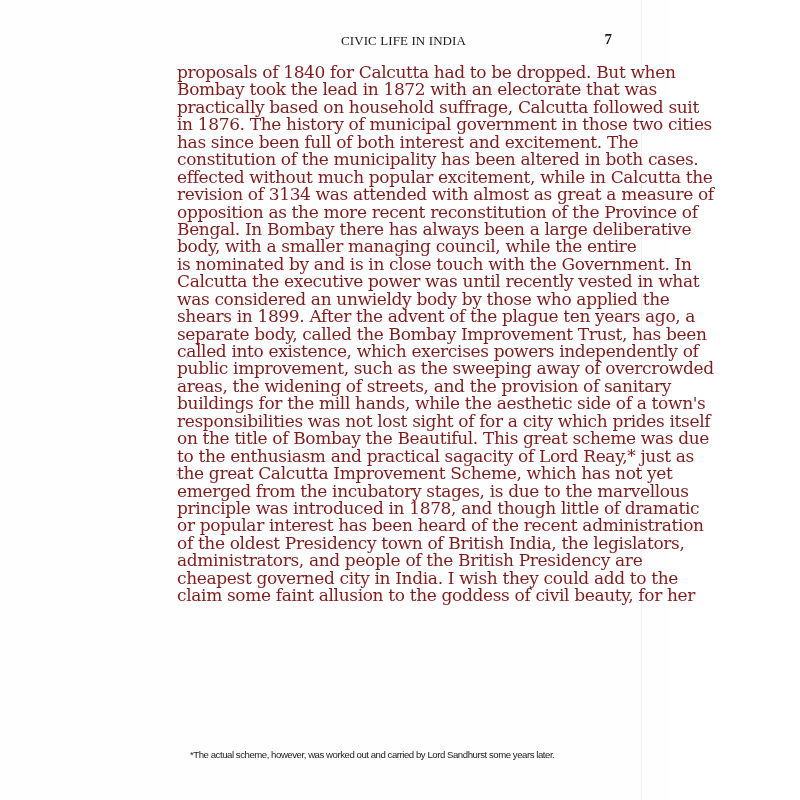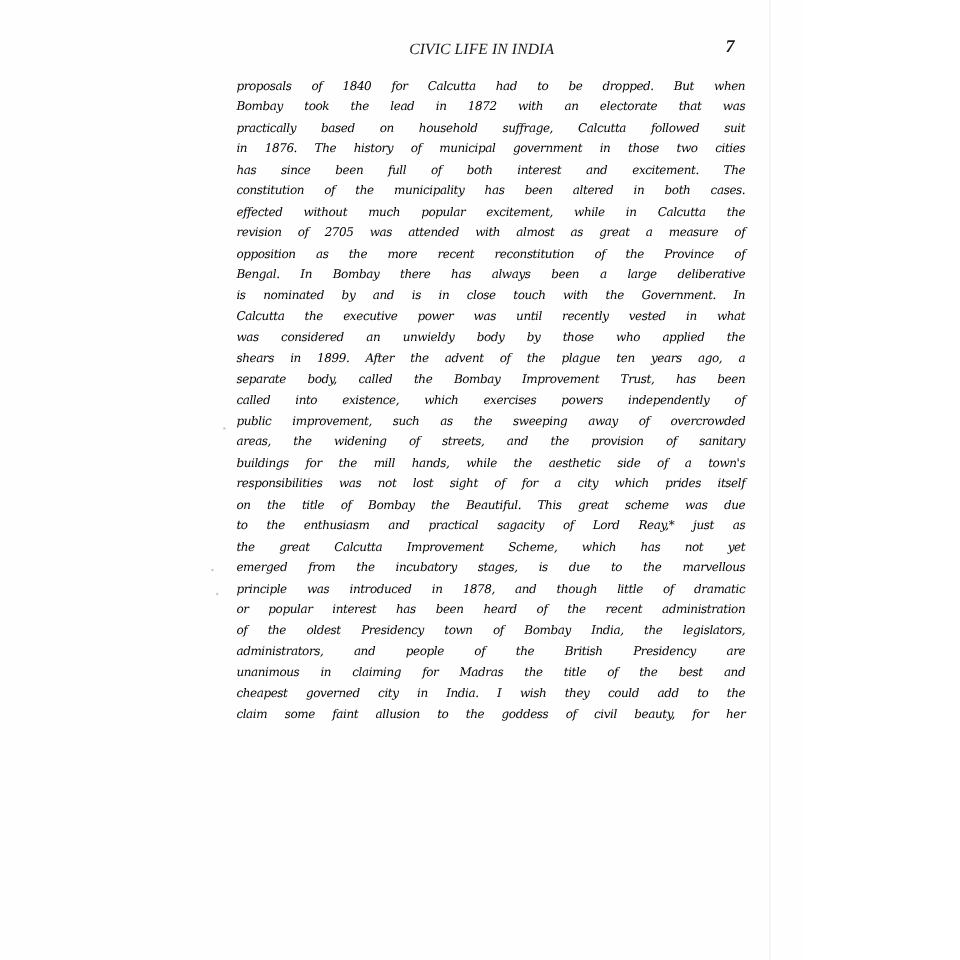--- a/index.html
+++ b/index.html
@@ -13,21 +13,20 @@
       position: relative;
       overflow: hidden;
     }
     .page {
       position: absolute;
       left: 0;
       top: 0;
       width: 670px;
       height: 800px;
       background: #fefefe;
-      font-style: italic;
     }
     .page-edge {
       position: absolute;
       left: 641px;
       top: 0;
       width: 1px;
       height: 800px;
       background: #f1f1f1;
     }
     .running-head {
@@ -48,27 +47,27 @@
     }
     .page-number {
       position: absolute;
       right: 4px;
       top: 0px;
       font-size: 15px;
       font-weight: bold;
     }
     .body-text {
       position: absolute;
-      left: 197px;
+      left: 177px;
       top: 64px;
       width: 424px;
       font-family: "DejaVu Serif", serif;
-      font-size: 10px;
+      font-size: 17px;
       line-height: 17.45px;
-      color: #000000;
+      color: #7f1d1d;
       letter-spacing: -0.35px;
       word-spacing: 0px;
     }
     .line {
       display: block;
       white-space: nowrap;
       text-align: justify;
       text-align-last: justify;
       height: 17.45px;
       overflow: visible;
@@ -107,43 +106,44 @@
   </div>
 
   <div class="body-text">
     <span class="line">proposals of 1840 for Calcutta had to be dropped. But when</span>
     <span class="line">Bombay took the lead in 1872 with an electorate that was</span>
     <span class="line">practically based on household suffrage, Calcutta followed suit</span>
     <span class="line">in 1876. The history of municipal government in those two cities</span>
     <span class="line">has since been full of both interest and excitement. The</span>
     <span class="line">constitution of the municipality has been altered in both cases.</span>
     <span class="line">effected without much popular excitement, while in Calcutta the</span>
-    <span class="line">revision of 2705 was attended with almost as great a measure of</span>
+    <span class="line">revision of 3134 was attended with almost as great a measure of</span>
     <span class="line">opposition as the more recent reconstitution of the Province of</span>
     <span class="line">Bengal. In Bombay there has always been a large deliberative</span>
+    <span class="line">body, with a smaller managing council, while the entire</span>
     <span class="line">is nominated by and is in close touch with the Government. In</span>
     <span class="line">Calcutta the executive power was until recently vested in what</span>
     <span class="line">was considered an unwieldy body by those who applied the</span>
     <span class="line">shears in 1899. After the advent of the plague ten years ago, a</span>
     <span class="line">separate body, called the Bombay Improvement Trust, has been</span>
     <span class="line">called into existence, which exercises powers independently of</span>
     <span class="line">public improvement, such as the sweeping away of overcrowded</span>
     <span class="line">areas, the widening of streets, and the provision of sanitary</span>
     <span class="line">buildings for the mill hands, while the aesthetic side of a town's</span>
     <span class="line">responsibilities was not lost sight of for a city which prides itself</span>
     <span class="line">on the title of Bombay the Beautiful. This great scheme was due</span>
     <span class="line">to the enthusiasm and practical sagacity of Lord Reay,* just as</span>
     <span class="line">the great Calcutta Improvement Scheme, which has not yet</span>
     <span class="line">emerged from the incubatory stages, is due to the marvellous</span>
     <span class="line">principle was introduced in 1878, and though little of dramatic</span>
     <span class="line">or popular interest has been heard of the recent administration</span>
-    <span class="line">of the oldest Presidency town of Bombay India, the legislators,</span>
+    <span class="line">of the oldest Presidency town of British India, the legislators,</span>
     <span class="line">administrators, and people of the British Presidency are</span>
-    <span class="line">unanimous in claiming for Madras the title of the best and</span>
     <span class="line">cheapest governed city in India. I wish they could add to the</span>
     <span class="line">claim some faint allusion to the goddess of civil beauty, for her</span>
   </div>
 
+  <div class="footnote">*The actual scheme, however, was worked out and carried by Lord Sandhurst some years later.</div>
 
   <span class="speck" style="left:176px; top:474px;"></span>
   <span class="speck" style="left:180px; top:494px;"></span>
   <span class="speck" style="left:186px; top:356px;"></span>
 </div>
 
 </body></html>

